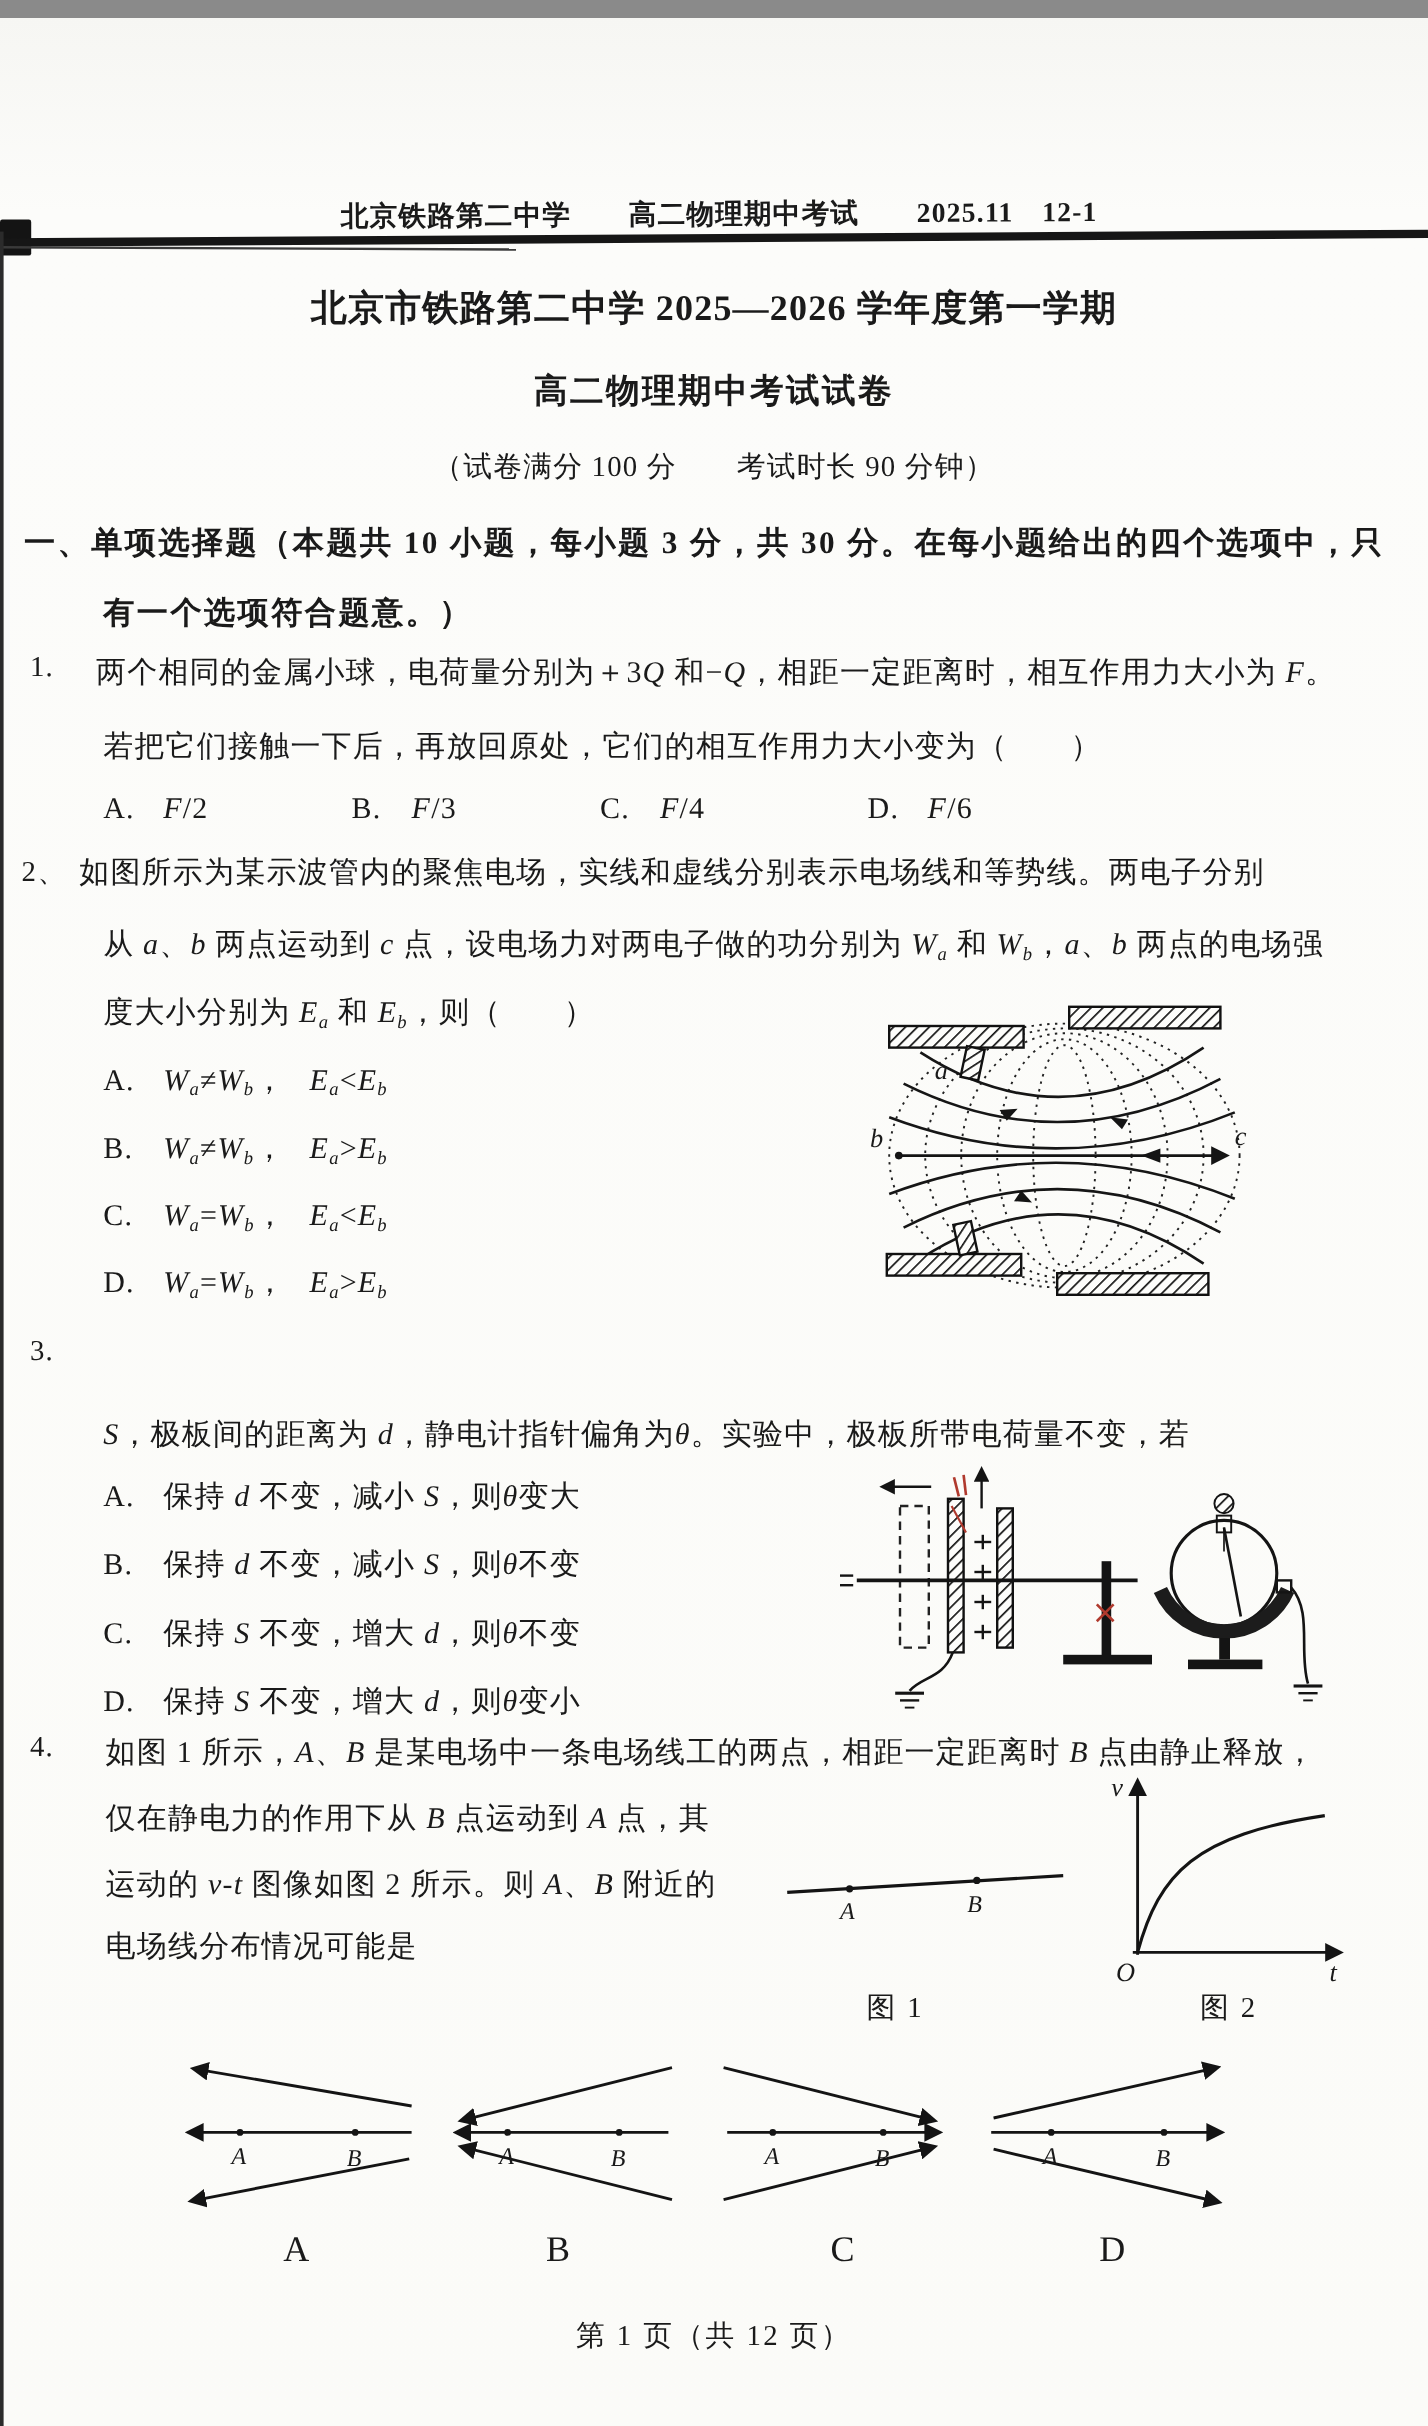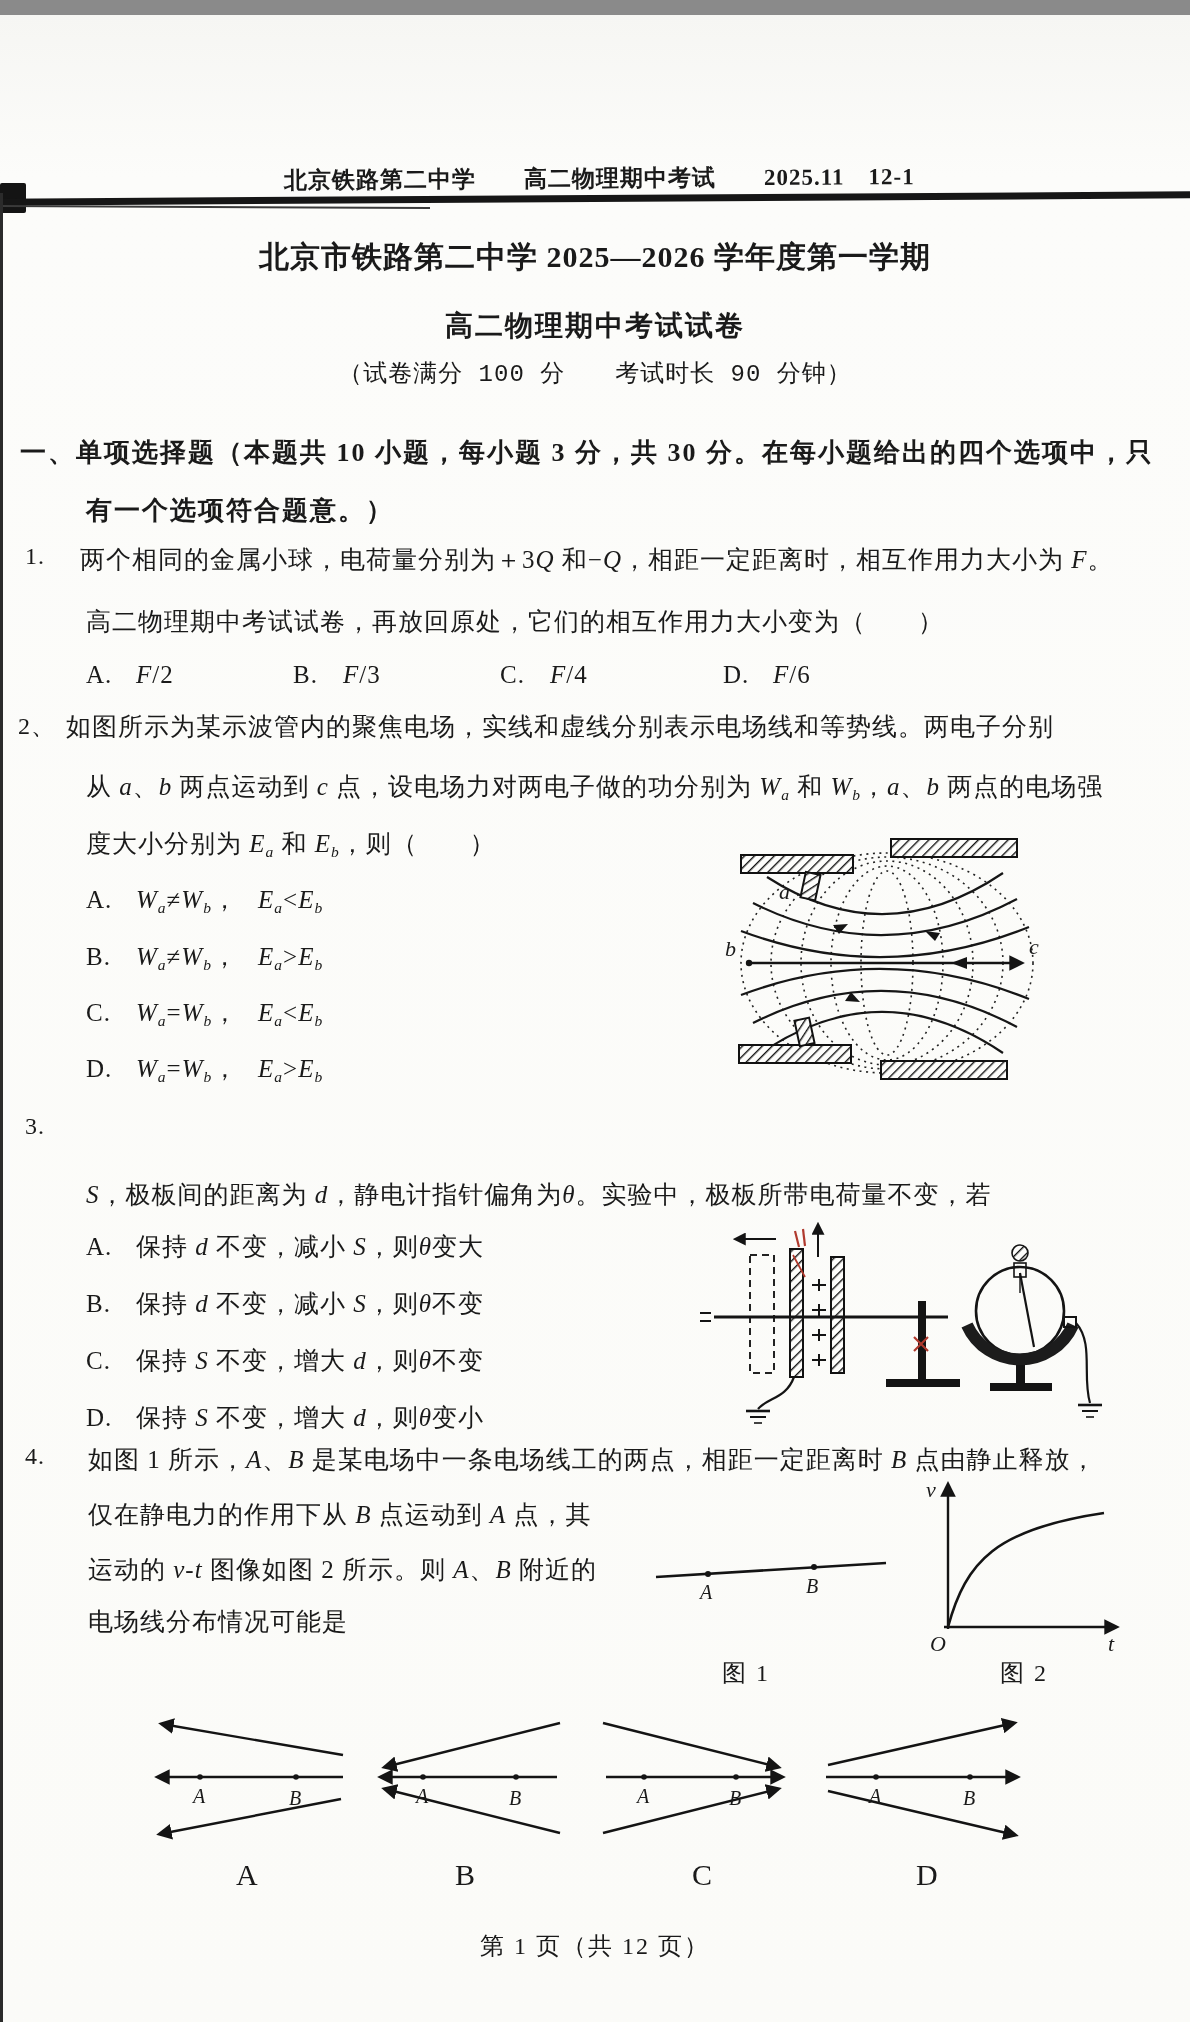--- a/index.html
+++ b/index.html
@@ -37,28 +37,28 @@
 
   <div class="blob"></div>
   <div class="rule"></div>
   <div class="rule2"></div>
   <div class="edgeL"></div>
 
   <div class="abs hdr" style="left:284px;top:148px;">北京铁路第二中学　　高二物理期中考试　　2025.11　12-1</div>
 
   <div class="abs center title1" style="top:222px;">北京市铁路第二中学 2025—2026 学年度第一学期</div>
   <div class="abs center title2" style="top:292px;font-family:Liberation Serif, serif;">高二物理期中考试试卷</div>
-  <div class="abs center info" style="top:342px;font-family:Liberation Mono, monospace;">（试卷满分 100 分　　考试时长 90 分钟）</div>
+  <div class="abs center info" style="top:358px;">（试卷满分 100 分　　考试时长 90 分钟）</div>
 
   <div class="abs sect" style="left:20px;top:420px;">一、单项选择题（本题共 10 小题，每小题 3 分，共 30 分。在每小题给出的四个选项中，只</div>
   <div class="abs sect" style="left:86px;top:478px;">有一个选项符合题意。）</div>
 
   <div class="abs line qnum" style="left:25px;top:528px;">1.</div>
   <div class="abs line" style="left:80px;top:528px;"><span>两个相同的金属小球，电荷量分别为＋3</span><span class="seg-i">Q</span><span> 和−</span><span class="seg-i">Q</span><span>，相距一定距离时，相互作用力大小为 </span><span class="seg-i">F</span><span>。</span></div>
-  <div class="abs line" style="left:86px;top:590px;">高二物理期中考试试卷，再放回原处，它们的相互作用力大小变为（　　）</div>
+  <div class="abs line" style="left:86px;top:590px;">若把它们接触一下后，再放回原处，它们的相互作用力大小变为（　　）</div>
   <div class="abs line" style="left:86px;top:646px;"><span class="opt-label">A.</span><span><span class="seg-i">F</span><span>/2</span></span></div>
   <div class="abs line" style="left:293px;top:646px;"><span class="opt-label">B.</span><span><span class="seg-i">F</span><span>/3</span></span></div>
   <div class="abs line" style="left:500px;top:646px;"><span class="opt-label">C.</span><span><span class="seg-i">F</span><span>/4</span></span></div>
   <div class="abs line" style="left:723px;top:646px;"><span class="opt-label">D.</span><span><span class="seg-i">F</span><span>/6</span></span></div>
 
   <div class="abs line qnum" style="left:18px;top:695px;">2、</div>
   <div class="abs line" style="left:66px;top:695px;text-align:center;">如图所示为某示波管内的聚焦电场，实线和虚线分别表示电场线和等势线。两电子分别</div>
   <div class="abs line" style="left:86px;top:755px;"><span>从 </span><span class="seg-i">a</span><span>、</span><span class="seg-i">b</span><span> 两点运动到 </span><span class="seg-i">c</span><span> 点，设电场力对两电子做的功分别为 </span><span class="seg-i">W</span><span class="seg-sub">a</span><span> 和 </span><span class="seg-i">W</span><span class="seg-sub">b</span><span>，</span><span class="seg-i">a</span><span>、</span><span class="seg-i">b</span><span> 两点的电场强</span></div>
   <div class="abs line" style="left:86px;top:812px;"><span>度大小分别为 </span><span class="seg-i">E</span><span class="seg-sub">a</span><span> 和 </span><span class="seg-i">E</span><span class="seg-sub">b</span><span>，则（　　）</span></div>
 

